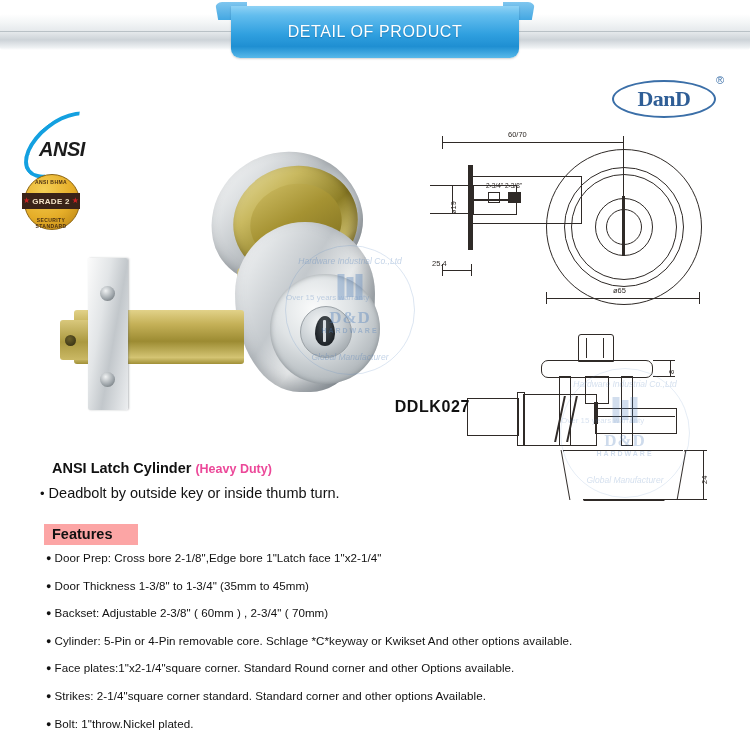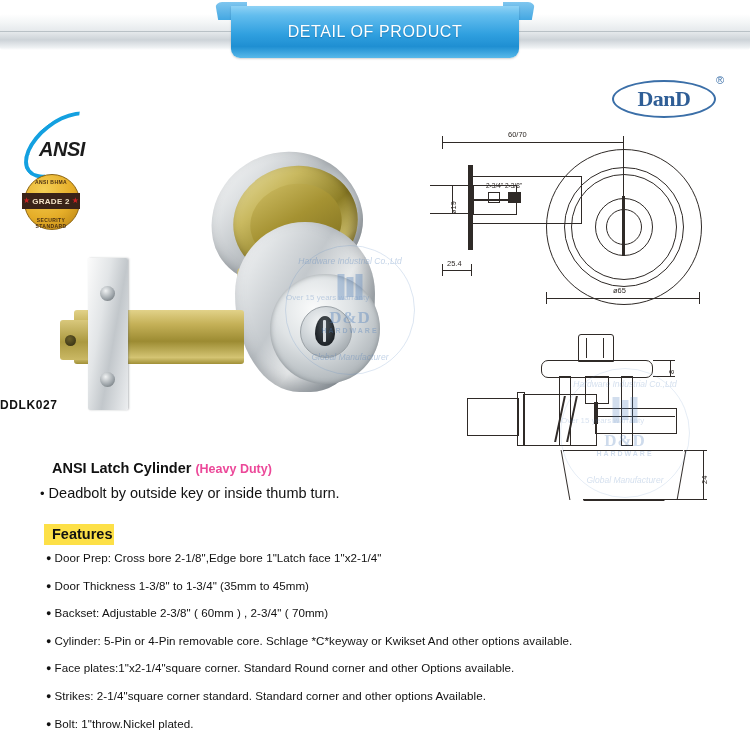--- a/index.html
+++ b/index.html
@@ -216,31 +216,31 @@
   .dim-label{
     position:absolute;font-size:7.5px;color:#2f2a27;
     font-family:"Liberation Sans", sans-serif;white-space:nowrap;
   }
   .dim-label.vert{transform:rotate(-90deg);transform-origin:left top;}
   .circ{position:absolute;border:1.3px solid #2f2a27;border-radius:50%;}
   .rect{position:absolute;border:1.3px solid #2f2a27;}
 
   
   .model{
-    position:absolute;left:0;top:398px;width:470px;text-align:left;
-    font-size:12px;font-weight:bold;letter-spacing:.6px;color:#111;
+    position:absolute;left:0;top:398px;width:470px;text-align:right;
+    font-size:16px;font-weight:bold;letter-spacing:.6px;color:#111;
   }
   .subtitle{position:absolute;left:52px;top:460px;font-size:14.5px;font-weight:bold;color:#111;}
   .subtitle .hd{color:#ec4899;font-size:12.5px;font-weight:bold;}
   .lead{position:absolute;left:40px;top:485px;font-size:14.5px;color:#111;}
   .lead .dot{font-size:13px;}
 
   .features-head{
     position:absolute;left:44px;top:524px;
-    background:#fde047;padding:2px 2px 3px 8px;
+    background:#fca5a5;padding:2px 26px 3px 8px;
     font-size:14.5px;font-weight:bold;color:#111;
   }
   .feat-list{position:absolute;left:46px;top:552px;width:690px;}
   .feat{
     font-size:11.6px;color:#111;line-height:1;margin-bottom:16px;
     letter-spacing:.05px;white-space:nowrap;
   }
   .feat .b{font-size:9px;vertical-align:1px;margin-right:3px;}
 </style>
 </head>
@@ -337,21 +337,21 @@
     <div class="circ" style="left:116px;top:29px;width:154px;height:154px;"></div>
     <div class="circ" style="left:134px;top:47px;width:118px;height:118px;"></div>
     <div class="circ" style="left:141px;top:54px;width:104px;height:104px;"></div>
     <div class="circ" style="left:165px;top:78px;width:56px;height:56px;"></div>
     <div class="circ" style="left:176px;top:89px;width:34px;height:34px;"></div>
     <div class="dl" style="left:192px;top:76px;width:3px;height:60px;"></div>
 
     <div class="dl" style="left:12px;top:150px;width:30px;height:1px;"></div>
     <div class="dl" style="left:12px;top:144px;width:1px;height:12px;"></div>
     <div class="dl" style="left:41px;top:144px;width:1px;height:12px;"></div>
-    <span class="dim-label" style="left:17px;top:139px;">25.4</span>
+    <span class="dim-label" style="left:2px;top:139px;">25.4</span>
 
     <div class="dl" style="left:116px;top:178px;width:154px;height:1px;"></div>
     <div class="dl" style="left:116px;top:172px;width:1px;height:12px;"></div>
     <div class="dl" style="left:269px;top:172px;width:1px;height:12px;"></div>
     <span class="dim-label" style="left:183px;top:166px;">ø65</span>
   </div>
 
   <div class="drawing-bot">
 
     <div class="rect" style="left:123px;top:4px;width:34px;height:26px;border-radius:3px 3px 0 0;"></div>

